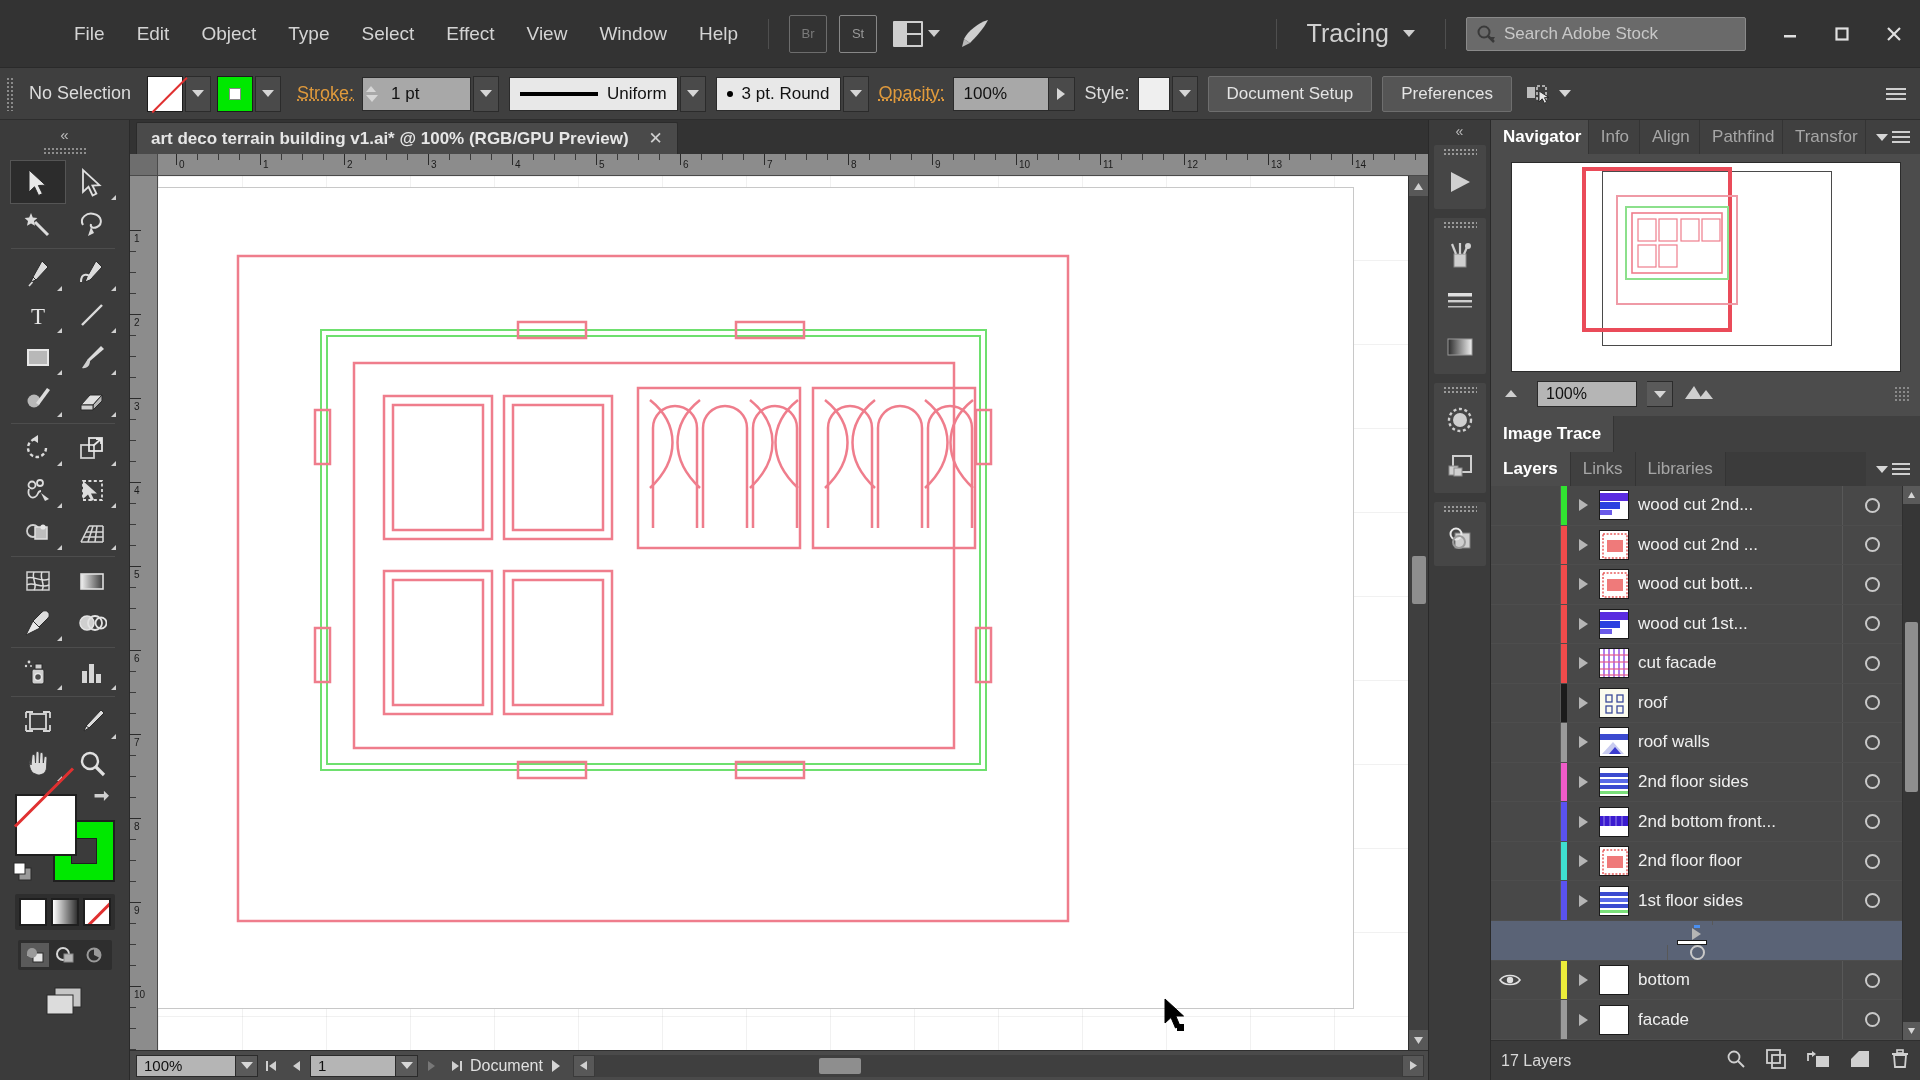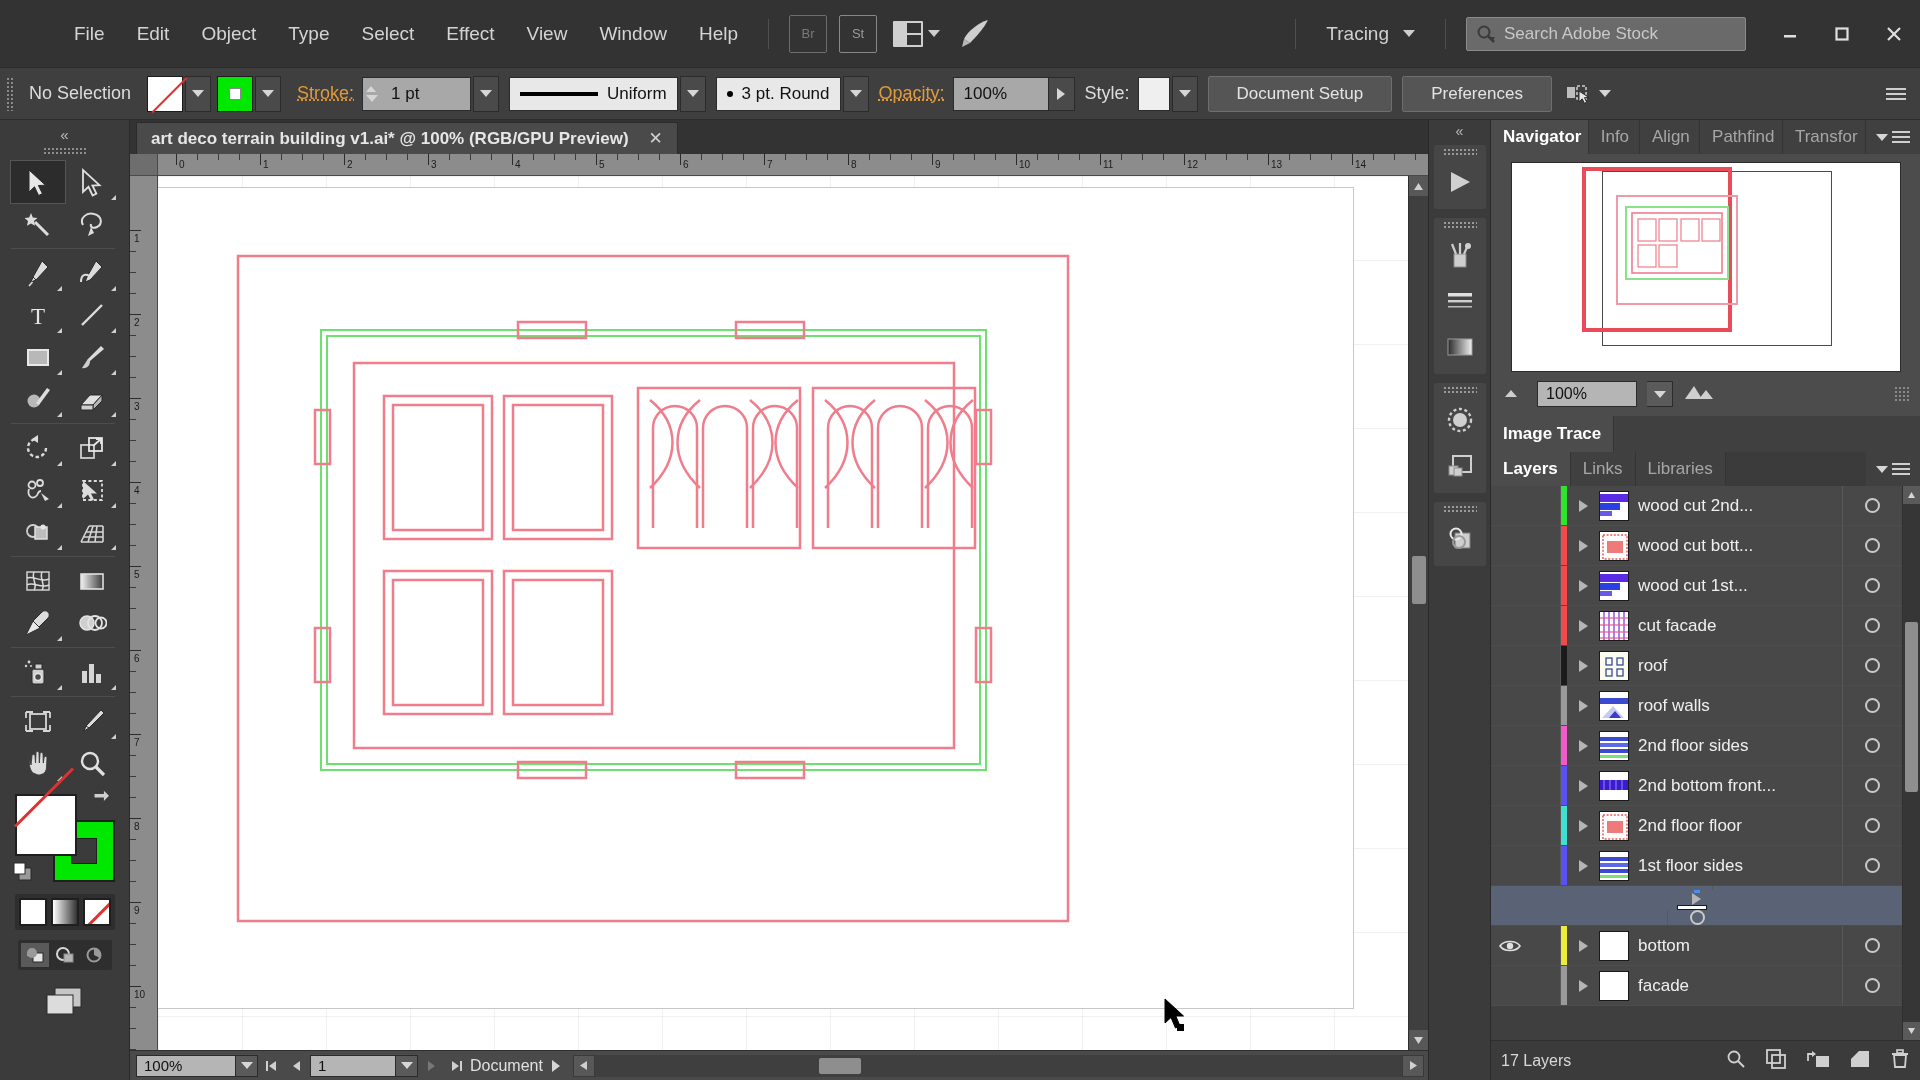--- a/index.html
+++ b/index.html
@@ -67,21 +67,21 @@
     width: 0; height: 0;
     border-left: 6px solid transparent; border-right: 6px solid transparent;
     border-top: 7px solid #cfcfcf;
   }
   .cc-rocket { margin-left: 18px; width: 34px; height: 34px; }
   .menu-right {
     margin-left: auto; display: flex; align-items: center; height: 100%;
   }
   .workspace-btn {
     display: flex; align-items: center; gap: 14px;
-    color: #d0d0d0; font-size: 19px; padding: 0 16px;
+    color: #d0d0d0; font-size: 25px; padding: 0 16px;
   }
   .search-box {
     display: flex; align-items: center; gap: 8px;
     width: 280px; height: 34px;
     background: #6a6a6a; border: 1px solid #8a8a8a; border-radius: 2px;
     padding: 0 9px; margin-left: 6px;
   }
   .search-box .ph { color: #c8c8c8; font-size: 17px; }
   .win-ctrls { display: flex; align-items: stretch; height: 100%; margin-left: 18px; }
   .win-btn {
@@ -147,21 +147,21 @@
   .opac-field {
     height: 34px; background: #a8a8a8; border: 1px solid #2b2b2b;
     display:flex; align-items:center; padding:0 10px; color:#111; font-size:17px; min-width:96px;
   }
   .opac-arrow {
     width:26px;height:34px;background:#4a4a4a;border:1px solid #2b2b2b;border-left:0;
     display:flex;align-items:center;justify-content:center;
   }
   .style-sw { width:32px;height:34px;background:#efefef;border:1px solid #2b2b2b;}
   .cb-btn {
-    height: 36px; padding: 0 28px; background: #555555; border: 1px solid #6e6e6e;
+    height: 36px; padding: 0 18px; background: #555555; border: 1px solid #6e6e6e;
     color: #e4e4e4; font-size: 17px; display: flex; align-items: center;
     margin-left: 10px; border-radius: 2px; white-space: nowrap;
   }
   .burger { display:flex; flex-direction:column; gap:3px; margin-left:auto; padding-right:8px; align-items:flex-end;}
   .burger i { display:block; width:20px;height:2px;background:#cfcfcf;}
 
   
   .bodyrow { flex: 1; display: flex; min-height: 0; }
 
   
@@ -1203,20 +1203,37 @@
               <div class="lcell-lock"></div>
               <div class="lcolor" style="background:#ef4b4b"></div>
               <div class="ldisc">
                 <span class="ltri"></span>
               </div>
               <div class="lthumb"><svg width="30" height="30" viewBox="0 0 30 30">
                   <rect width="30" height="30" fill="#fff"></rect>
                   <rect x="3" y="3" width="24" height="24" fill="none" stroke="#e85b5b" stroke-width="1.5" stroke-dasharray="2 1.6"></rect>
                   <rect x="7" y="9" width="16" height="12" fill="#ef7a7a"></rect>
                 </svg></div>
+              <div class="lname">wood cut 2nd ...</div>
+              <div class="ltarget">
+                <span class="tcirc"></span>
+              </div>
+            </div>
+            <div class="lrow">
+              <div class="lcell-eye"></div>
+              <div class="lcell-lock"></div>
+              <div class="lcolor" style="background:#ef4b4b"></div>
+              <div class="ldisc">
+                <span class="ltri"></span>
+              </div>
+              <div class="lthumb"><svg width="30" height="30" viewBox="0 0 30 30">
+                  <rect width="30" height="30" fill="#fff"></rect>
+                  <rect x="3" y="3" width="24" height="24" fill="none" stroke="#e85b5b" stroke-width="1.5" stroke-dasharray="2 1.6"></rect>
+                  <rect x="7" y="9" width="16" height="12" fill="#ef7a7a"></rect>
+                </svg></div>
               <div class="lname">wood cut bott...</div>
               <div class="ltarget">
                 <span class="tcirc"></span>
               </div>
             </div>
             <div class="lrow">
               <div class="lcell-eye"></div>
               <div class="lcell-lock"></div>
               <div class="lcolor" style="background:#ef4b4b"></div>
               <div class="ldisc">

